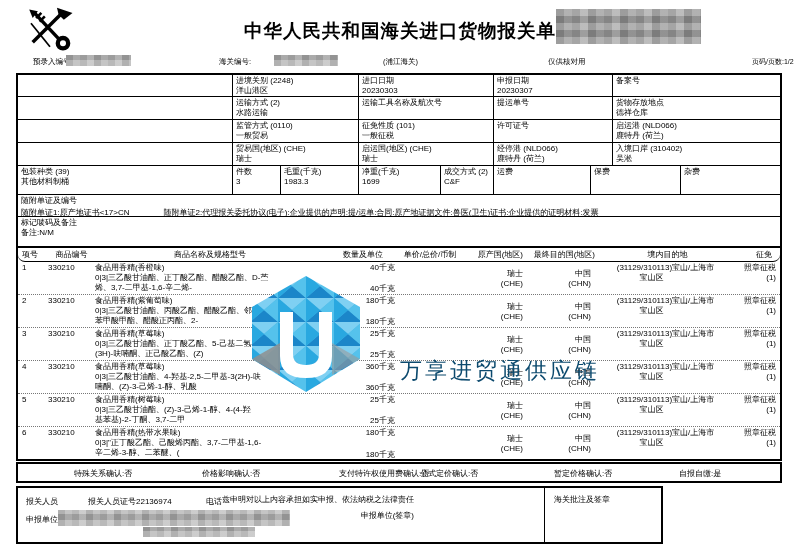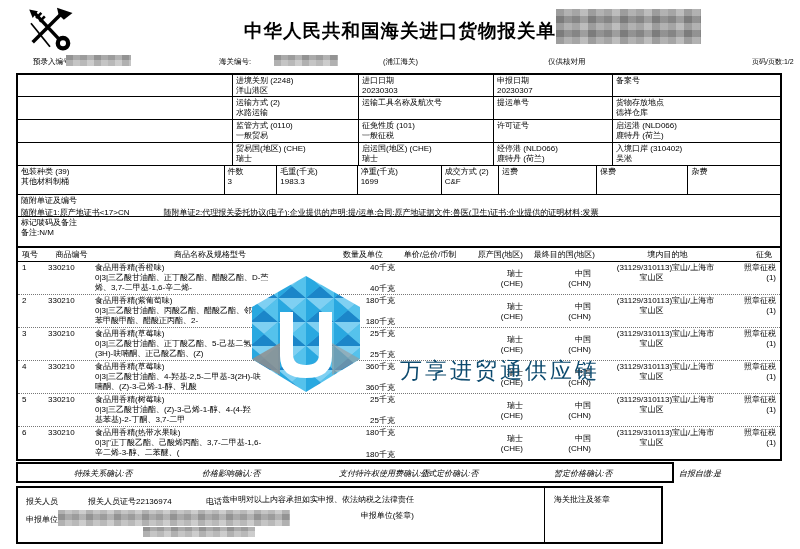--- a/index.html
+++ b/index.html
@@ -20,49 +20,49 @@
       repeating-linear-gradient(90deg,#8a8a8a 0 8px,#a3a3a3 8px 16px,#949494 16px 24px,#b0b0b0 24px 32px);}
   .sub{position:absolute;font-size:7.5px;white-space:nowrap;}
 
   
   #headgrid{position:absolute;left:16px;top:73px;width:766px;height:175px;
     display:grid;border:2px solid #000;
     grid-template-columns:214px 126px 135px 119px 168px;
     grid-template-rows:21px 23px 23px 23px 29px 22px 30px;}
   .cell{border-left:1px solid #000;border-top:1px solid #000;padding:1px 3px;overflow:hidden;line-height:9.5px;}
   .nt{border-top:none;}
-  .nl{border-left:none;gap:8px;}
+  .nl{border-left:none;}
   .span{grid-column:1 / -1;}
   .lab{white-space:nowrap;}
   .val{white-space:nowrap;}
   .packrow{display:flex;padding:0;}
   .pc{border-left:1px solid #000;padding:1px 3px;line-height:9.5px;overflow:hidden;}
   .pc:first-child{border-left:none;}
   .pc.w1{width:214px}.pc.w2{width:48px}.pc.w3{width:78px}.pc.w4{width:82px}
   .pc.w5{width:53px}.pc.w6{width:97px}.pc.w7{width:90px}.pc.w8{width:100px}
   .docline{white-space:nowrap;margin-top:2px;}
   .docgap{display:inline-block;width:34px;}
 
   
   #itembox{position:absolute;left:16px;top:248px;width:766px;height:213px;
     border:2px solid #000;border-top:none;overflow:hidden;}
-  .ihead{display:flex;height:14px;border-bottom:1px solid #000;align-items:center;font-size:8px;}
+  .ihead{display:flex;height:14px;border-bottom:1px solid #000;align-items:center;font-size:8px;border-radius:7px;}
   .irow{display:flex;height:33px;border-bottom:1px dotted #777;padding-top:1px;line-height:10px;}
   .irow:last-child{border-bottom:none;}
   .cn{width:30px;padding-left:4px}.cc{width:47px}.cm{width:230px}
   .cq{width:76px}.cp{width:58px}.co{width:70px}.cd{width:68px}.cg{width:141px}.ct{width:42px}
   .tc{text-align:center}.tr{text-align:right}
   .colq{display:flex;flex-direction:column;justify-content:space-between;text-align:right;padding-right:6px;}
   .colmid{display:flex;flex-direction:column;justify-content:center;text-align:right;padding-right:6px;}
   .coldom{text-align:center;padding-right:4px;}
   .dom2{padding-right:28px;}
   .coltax{text-align:right;padding-right:4px;}
 
   
-  #confirmrow{position:absolute;left:16px;top:462px;width:658px;height:21px;border:2px solid #000;font-style:italic;}
+  #confirmrow{position:absolute;left:16px;top:462px;width:766px;height:21px;border:2px solid #000;}
   #confirmrow span{position:absolute;top:4px;white-space:nowrap;}
 
   
   #bottombox{position:absolute;left:16px;top:486px;width:647px;height:58px;border:2px solid #000;}
   #bb-divider{position:absolute;left:526px;top:0;height:100%;border-left:1px solid #000;}
   #bottombox .t{position:absolute;white-space:nowrap;}
 
   
   #watermark{position:absolute;left:240px;top:272px;width:480px;height:132px;z-index:10;pointer-events:none;}
   #wm-brand{position:absolute;left:132px;top:24px;font-size:48px;letter-spacing:2px;

